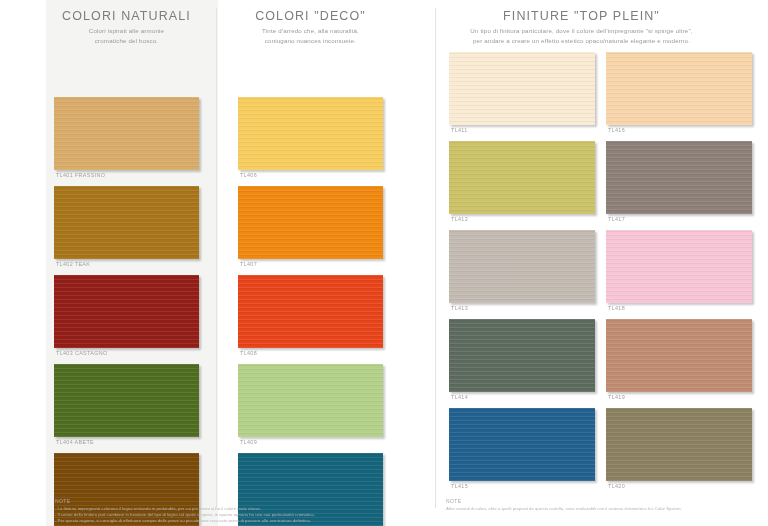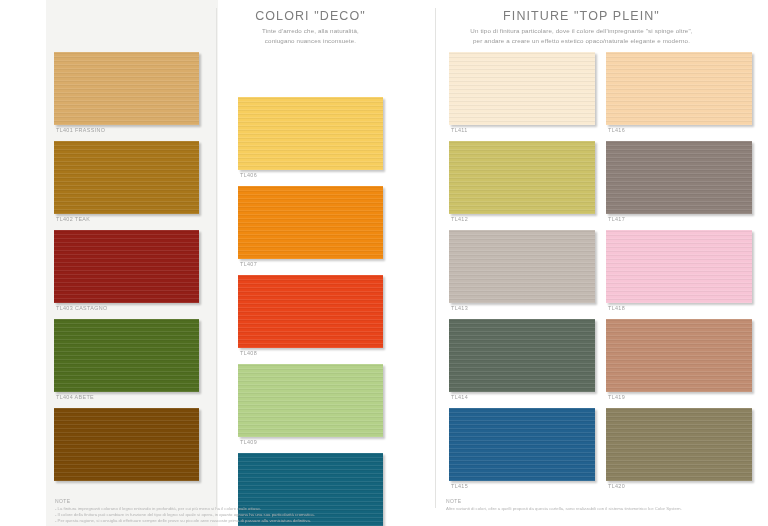--- a/index.html
+++ b/index.html
@@ -64,20 +64,27 @@
 <body>
 
 <div class="page">
 
   <div class="panel-bg left"></div>
 
   <div class="divider" style="left:216px;"></div>
   <div class="divider" style="left:435px;"></div>
 
   <div class="col" id="col-0" style="left:54px;width:145px;">
+    <div class="col-head">
+      <div class="col-title">COLORI NATURALI</div>
+      <div class="col-sub">
+        <div>Colori ispirati alle armonie</div>
+        <div>cromatiche del bosco.</div>
+      </div>
+    </div>
     <div class="swatches" style="padding-top: 52px;">
         <div class="sw-wrap" style="margin-bottom: 8px;">
           <div class="sw" style="height: 73px; background: rgb(217, 172, 106);"></div>
           <div class="sw-code">TL401 FRASSINO</div>
         </div>
         <div class="sw-wrap" style="margin-bottom: 8px;">
           <div class="sw" style="height: 73px; background: rgb(168, 118, 26);"></div>
           <div class="sw-code">TL402 TEAK</div>
         </div>
         <div class="sw-wrap" style="margin-bottom: 8px;">

